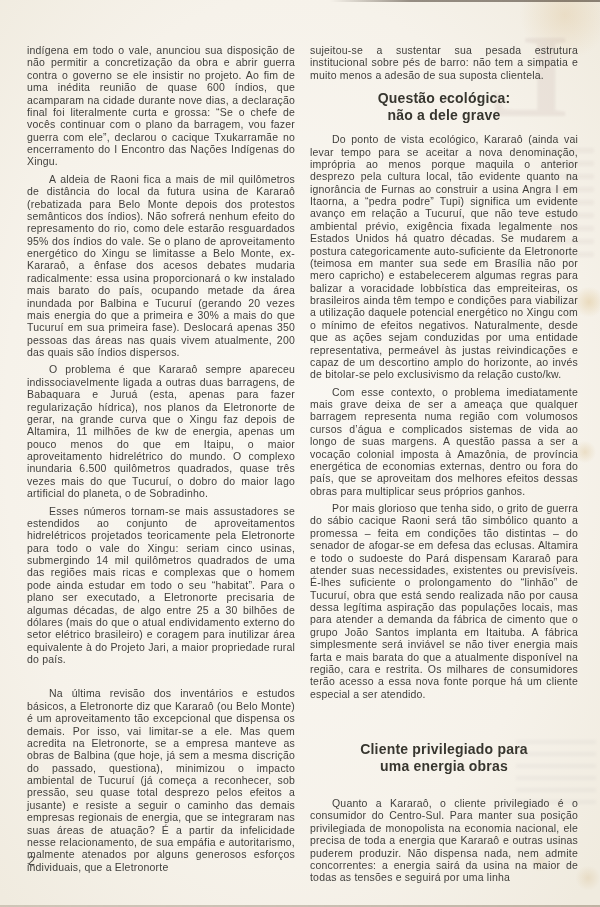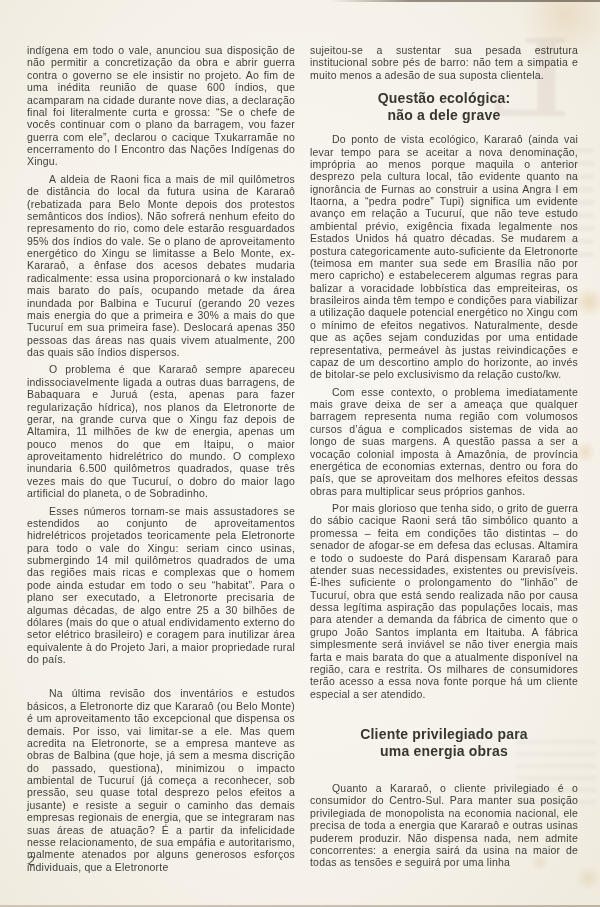--- a/index.html
+++ b/index.html
@@ -63,21 +63,21 @@
   .col p { margin: 0 0 5px 0; text-indent: 22px; }
   .col p.noindent { text-indent: 0; }
   .col p:last-child { margin-bottom: 0; margin-top: 22px; }
   h3.section-heading {
     margin: 9px 0 9px 0;
     font-size: 14px; line-height: 17px;
     font-weight: bold; text-align: center;
     color: #37362f;
     letter-spacing: 0.2px;
   }
-  h3.section-heading.spaced { margin-top: 26px; margin-bottom: 11px; }
+  h3.section-heading.spaced { margin-top: 41px; margin-bottom: 11px; }
   .page-number {
     position: absolute; left: 28px; top: 854px;
     font-size: 12.5px; color: #4b4a46; letter-spacing: 0.5px;
   }
 </style>
 </head>
 <body>
 
 <div class="page">
 

